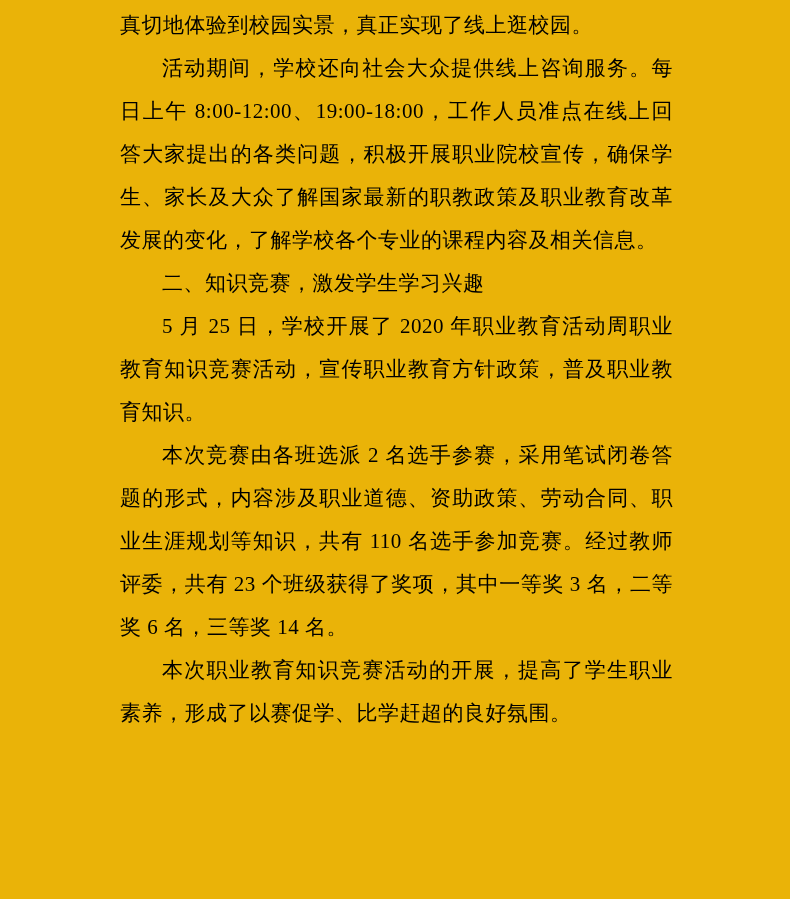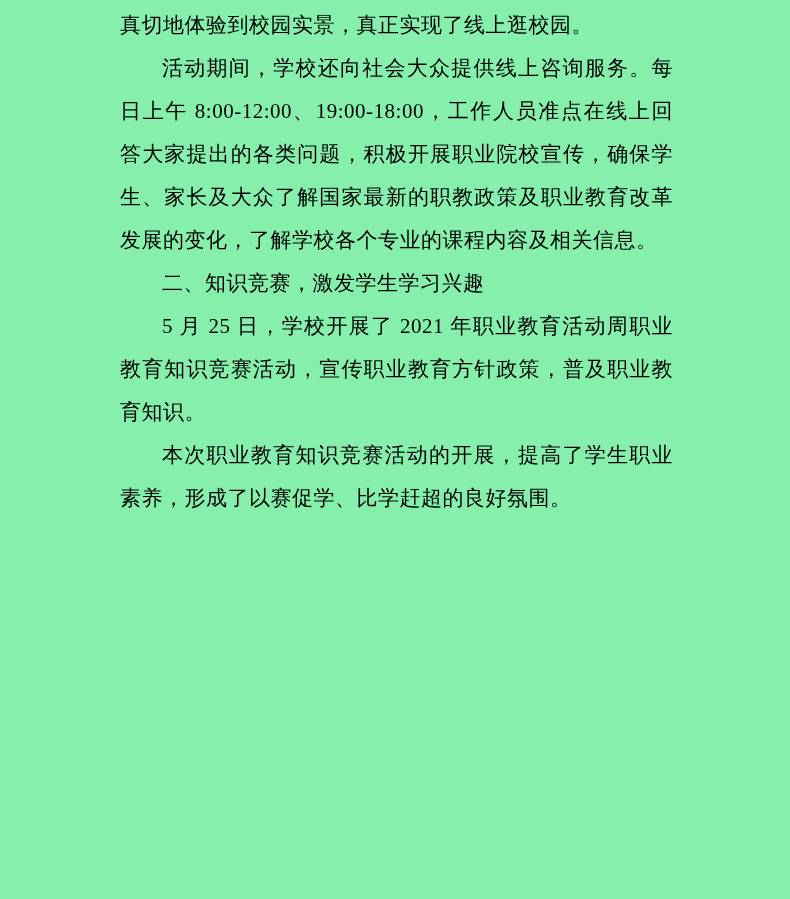--- a/index.html
+++ b/index.html
@@ -5,21 +5,21 @@
   html, body {
     margin: 0;
     padding: 0;
     background: #ffffff;
   }
   .page {
     position: relative;
     width: 790px;
     height: 899px;
     box-sizing: border-box;
-    background: #86efac;
+    background: #eab308;
     padding: 4px 117px 0 120px;
     overflow: hidden;
     font-family: "Liberation Serif", "DejaVu Serif", serif;
     font-size: 21px;
     line-height: 43px;
     color: #000000;
     text-align: justify;
     letter-spacing: 0.5px;
   }
   .page p {
@@ -34,16 +34,17 @@
     font-weight: normal;
   }
 </style>
 </head>
 <body>
 
 <div class="page">
   <p class="no-indent">真切地体验到校园实景，真正实现了线上逛校园。</p>
   <p>活动期间，学校还向社会大众提供线上咨询服务。每日上午 8:00-12:00、19:00-18:00，工作人员准点在线上回答大家提出的各类问题，积极开展职业院校宣传，确保学生、家长及大众了解国家最新的职教政策及职业教育改革发展的变化，了解学校各个专业的课程内容及相关信息。</p>
   <p class="heading">二、知识竞赛，激发学生学习兴趣</p>
-  <p>5 月 25 日，学校开展了 2021 年职业教育活动周职业教育知识竞赛活动，宣传职业教育方针政策，普及职业教育知识。</p>
+  <p>5 月 25 日，学校开展了 2020 年职业教育活动周职业教育知识竞赛活动，宣传职业教育方针政策，普及职业教育知识。</p>
+  <p>本次竞赛由各班选派 2 名选手参赛，采用笔试闭卷答题的形式，内容涉及职业道德、资助政策、劳动合同、职业生涯规划等知识，共有 110 名选手参加竞赛。经过教师评委，共有 23 个班级获得了奖项，其中一等奖 3 名，二等奖 6 名，三等奖 14 名。</p>
   <p>本次职业教育知识竞赛活动的开展，提高了学生职业素养，形成了以赛促学、比学赶超的良好氛围。</p>
 
 </div>
 
 </body></html>

